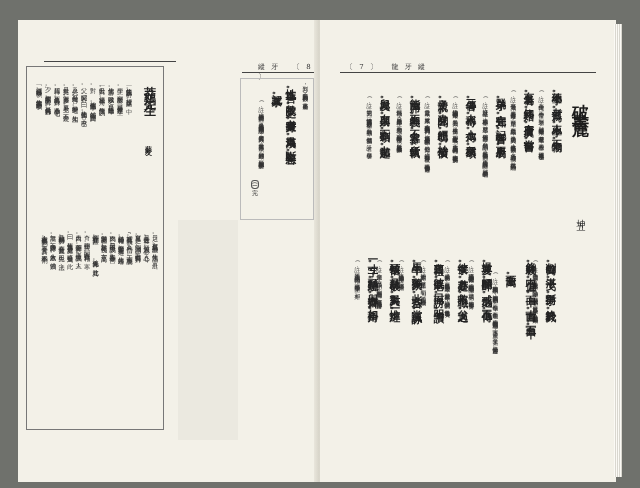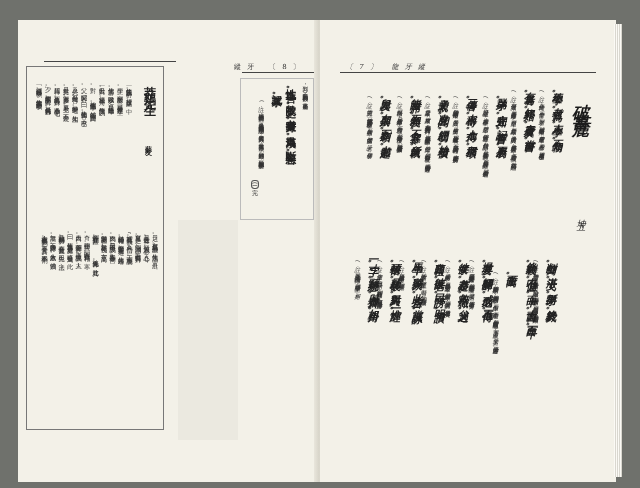--- a/index.html
+++ b/index.html
@@ -1,20 +1,20 @@
 <!DOCTYPE html>
 <html><head>
 <meta charset="utf-8">
 <style>
   html,body{margin:0;padding:0;}
   body{width:640px;height:488px;background:#6f716c;position:relative;overflow:hidden;font-family:"DejaVu Serif","Liberation Serif",serif;}
   .spread{position:absolute;left:18px;top:20px;width:598px;height:462px;background:#f1efe6;}
   .page{position:absolute;top:0;height:100%;background:#f3f1e8;}
   .page.left{left:0;width:300px;}
-  .page.right{left:302px;width:296px;font-style:italic;}
+  .page.right{left:302px;width:296px;}
   .gutter{position:absolute;left:296px;top:0;width:10px;height:100%;background:linear-gradient(90deg,#e9e6dc,#d8d5ca,#e9e6dc);}
   .edge{position:absolute;right:-6px;top:4px;width:8px;height:98%;background:repeating-linear-gradient(90deg,#fbfaf5 0 1px,#d9d7cf 1px 2px);}
   .hdr{position:absolute;top:42px;font-size:7px;color:#333;letter-spacing:2px;}
   .rule{position:absolute;height:1px;background:#444;}
   .vcol{position:absolute;writing-mode:vertical-rl;color:#222;white-space:nowrap;line-height:1;}
   .main{font-size:10.5px;font-weight:bold;letter-spacing:1.3px;}
   .note{font-size:5.6px;letter-spacing:.4px;color:#333;line-height:1.05;}
   .title{font-size:17px;font-weight:bold;letter-spacing:9px;color:#1c1c1c;}
   .sub{font-size:9px;letter-spacing:4px;}
   .box{position:absolute;border:1px solid #777;}
@@ -23,21 +23,21 @@
   .author{font-size:7px;font-weight:bold;letter-spacing:3px;}
   .end{font-size:6px;border:1px solid #555;border-radius:40%;padding:1px 0;}
   .shadow{position:absolute;background:rgba(120,120,110,.06);}
 </style>
 </head>
 <body>
 
 <div class="spread">
 
   <div class="page left">
-    <div class="hdr" style="left:216px;">
+    <div class="hdr" style="left:240px;">
       <span>縱 牙</span>&nbsp;&nbsp;
       <span>〔 8 〕</span>
     </div>
     <div class="rule" style="left:224px;top:52px;width:72px;"></div>
     <div class="rule" style="left:26px;top:41px;width:132px;"></div>
 
     <div class="box" style="left:222px;top:58px;width:72px;height:140px;border-color:#bbb;"></div>
     <div class="vcol note" style="left:284px;top:62px;">到吾，向如她五爲的卽一般，自盡而死了！)</div>
     <div class="vcol main" style="left:268px;top:60px;">性本善。梁敝之。考實錄。爲東漢。斷善惡。</div>
     <div class="vcol main" style="left:254px;top:66px;">記其事。</div>

